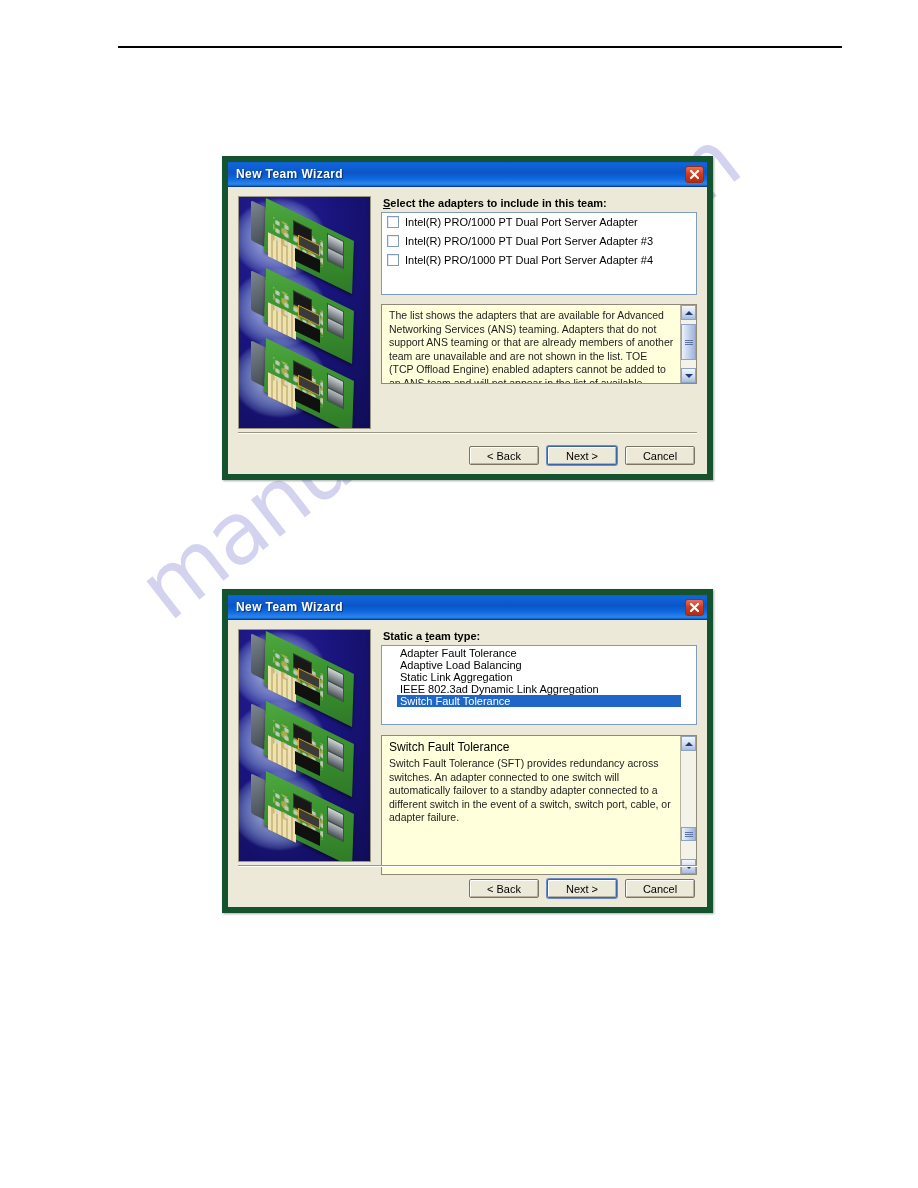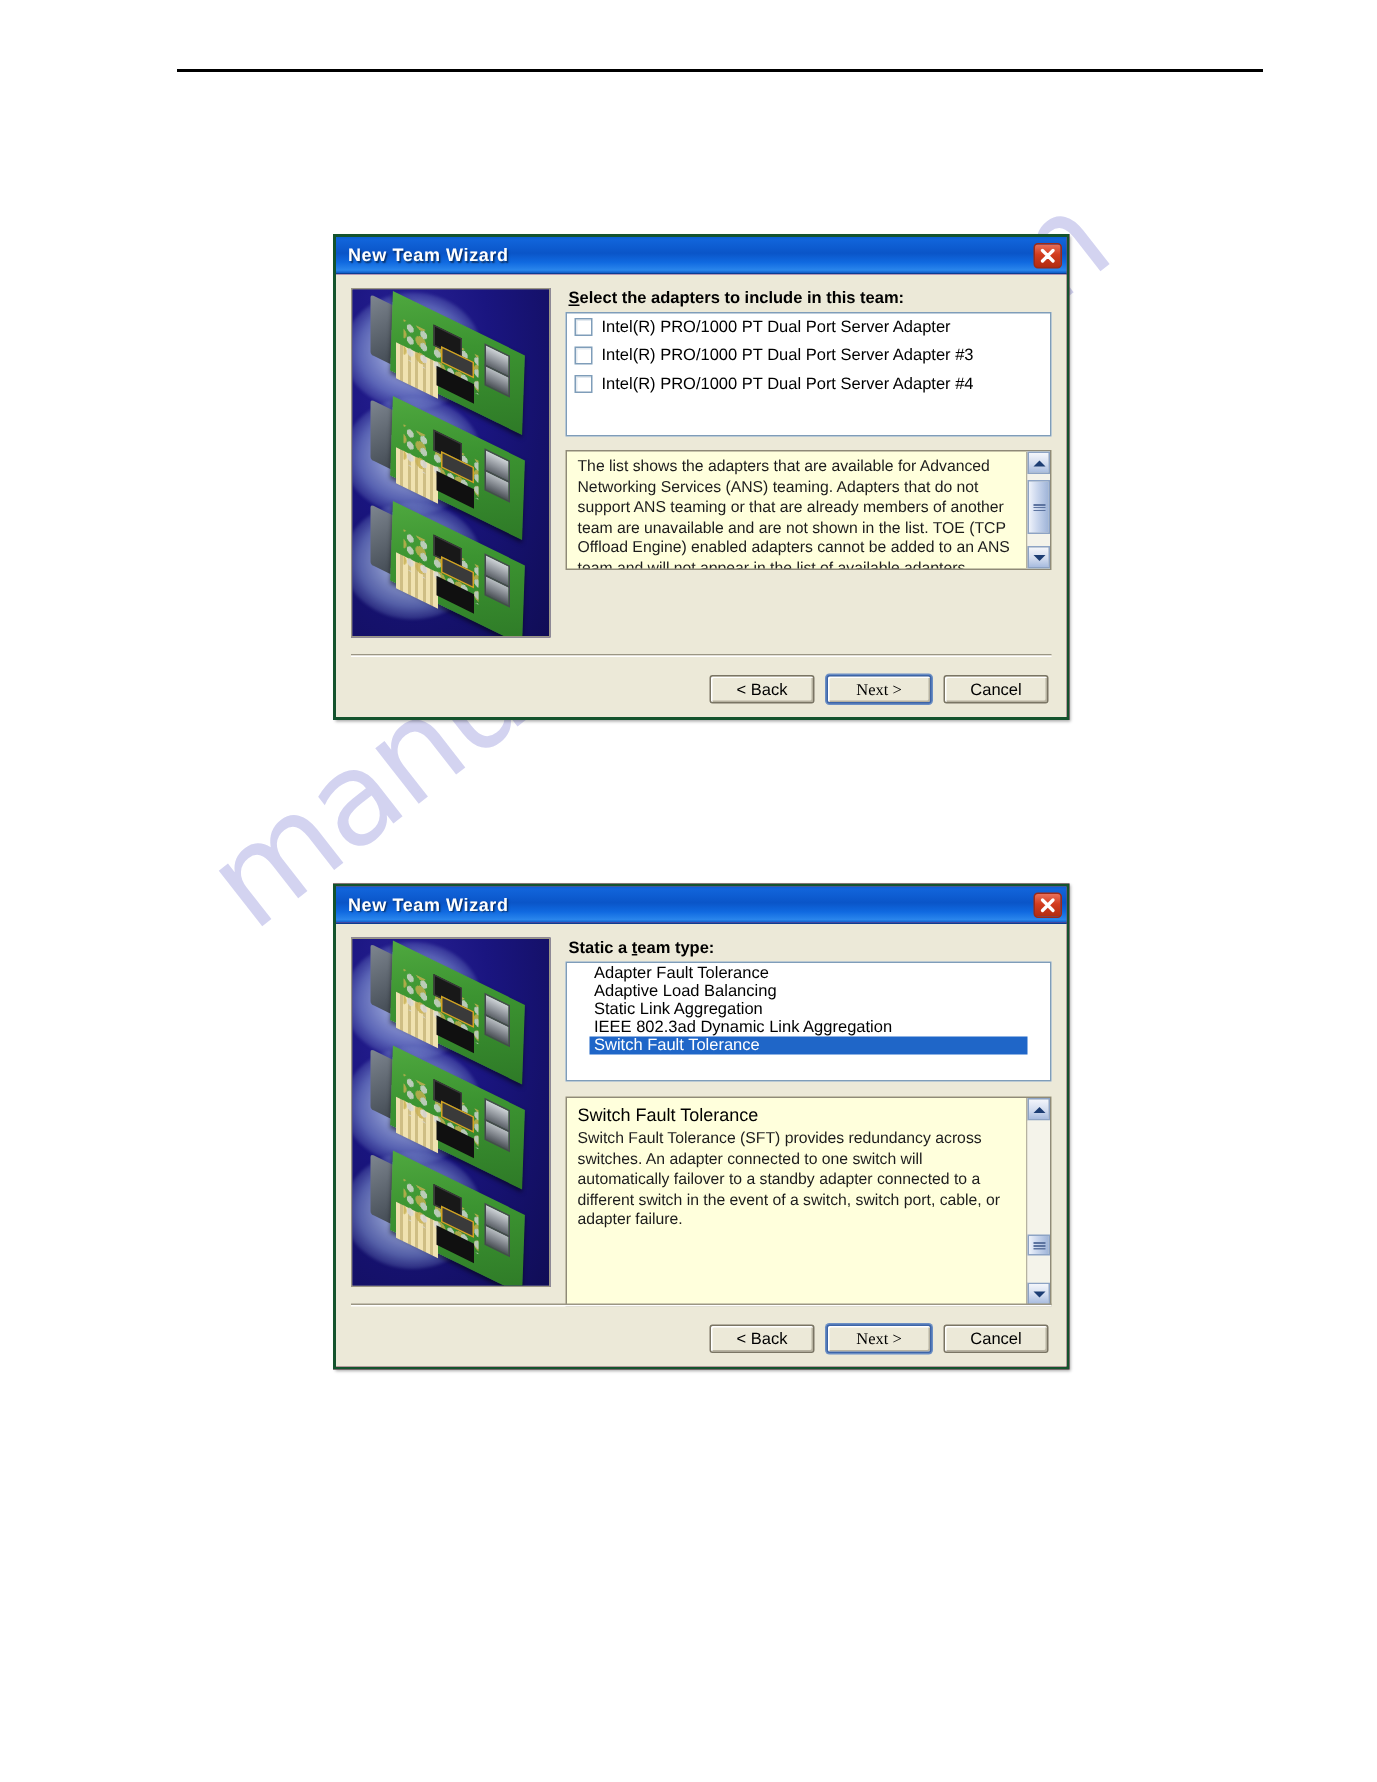--- a/index.html
+++ b/index.html
@@ -48,22 +48,22 @@
     letter-spacing: -2px;
     transform: rotate(-38deg);
     transform-origin: 0 0;
     white-space: nowrap;
   }
 
   
   .dialog {
     position: absolute;
     z-index: 5;
-    border: 2px solid #14532d;
-    background: #ec4899;
+    border: 6px solid #14532d;
+    background: #0369a1;
     box-sizing: border-box;
     box-shadow: 1px 1px 2px rgba(0,0,0,0.35);
   }
   .dlg-1 { left: 222px; top: 156px; width: 491px; height: 324px; }
   .dlg-2 { left: 222px; top: 589px; width: 491px; height: 324px; }
 
   .titlebar {
     height: 25px;
     background: linear-gradient(to bottom,
         #0a5fd4 0%, #1164da 8%, #0a55c8 45%,
@@ -405,21 +405,20 @@
     justify-content: center;
     cursor: pointer;
     box-sizing: border-box;
     padding: 0;
     user-select: none;
   }
   .btn.default {
     border: 1px solid #3c64a8;
     box-shadow: inset 1px 1px 0 #ffffff, inset -1px -1px 0 #b7b2a0,
                 0 0 0 1px #6a8ec4;
-    font-family: Liberation Serif, serif;
   }
 </style>
 </head>
 <body>
 
 <div class="page-rule"></div>
 
 <div class="watermark">
   <div class="watermark-text">manualshive.com</div>
 </div>

